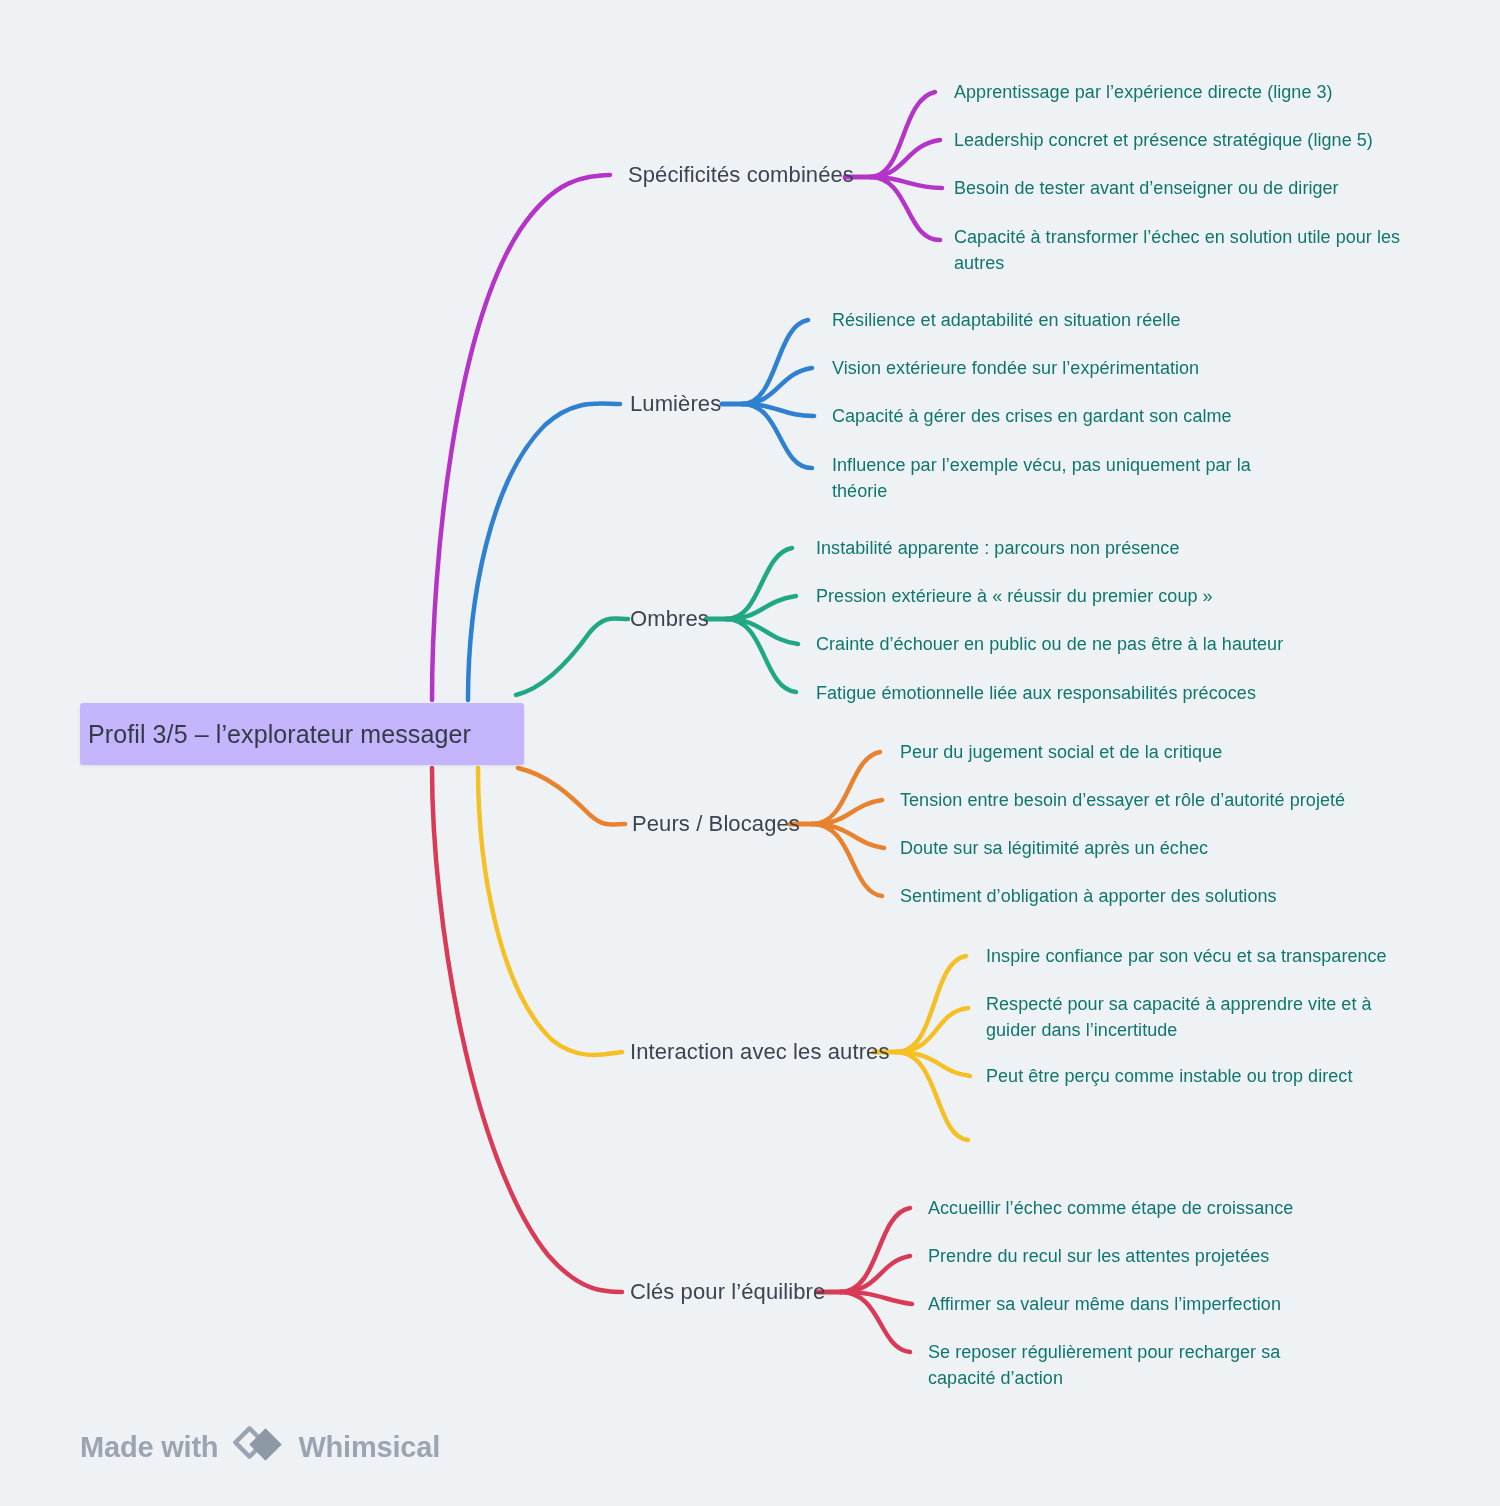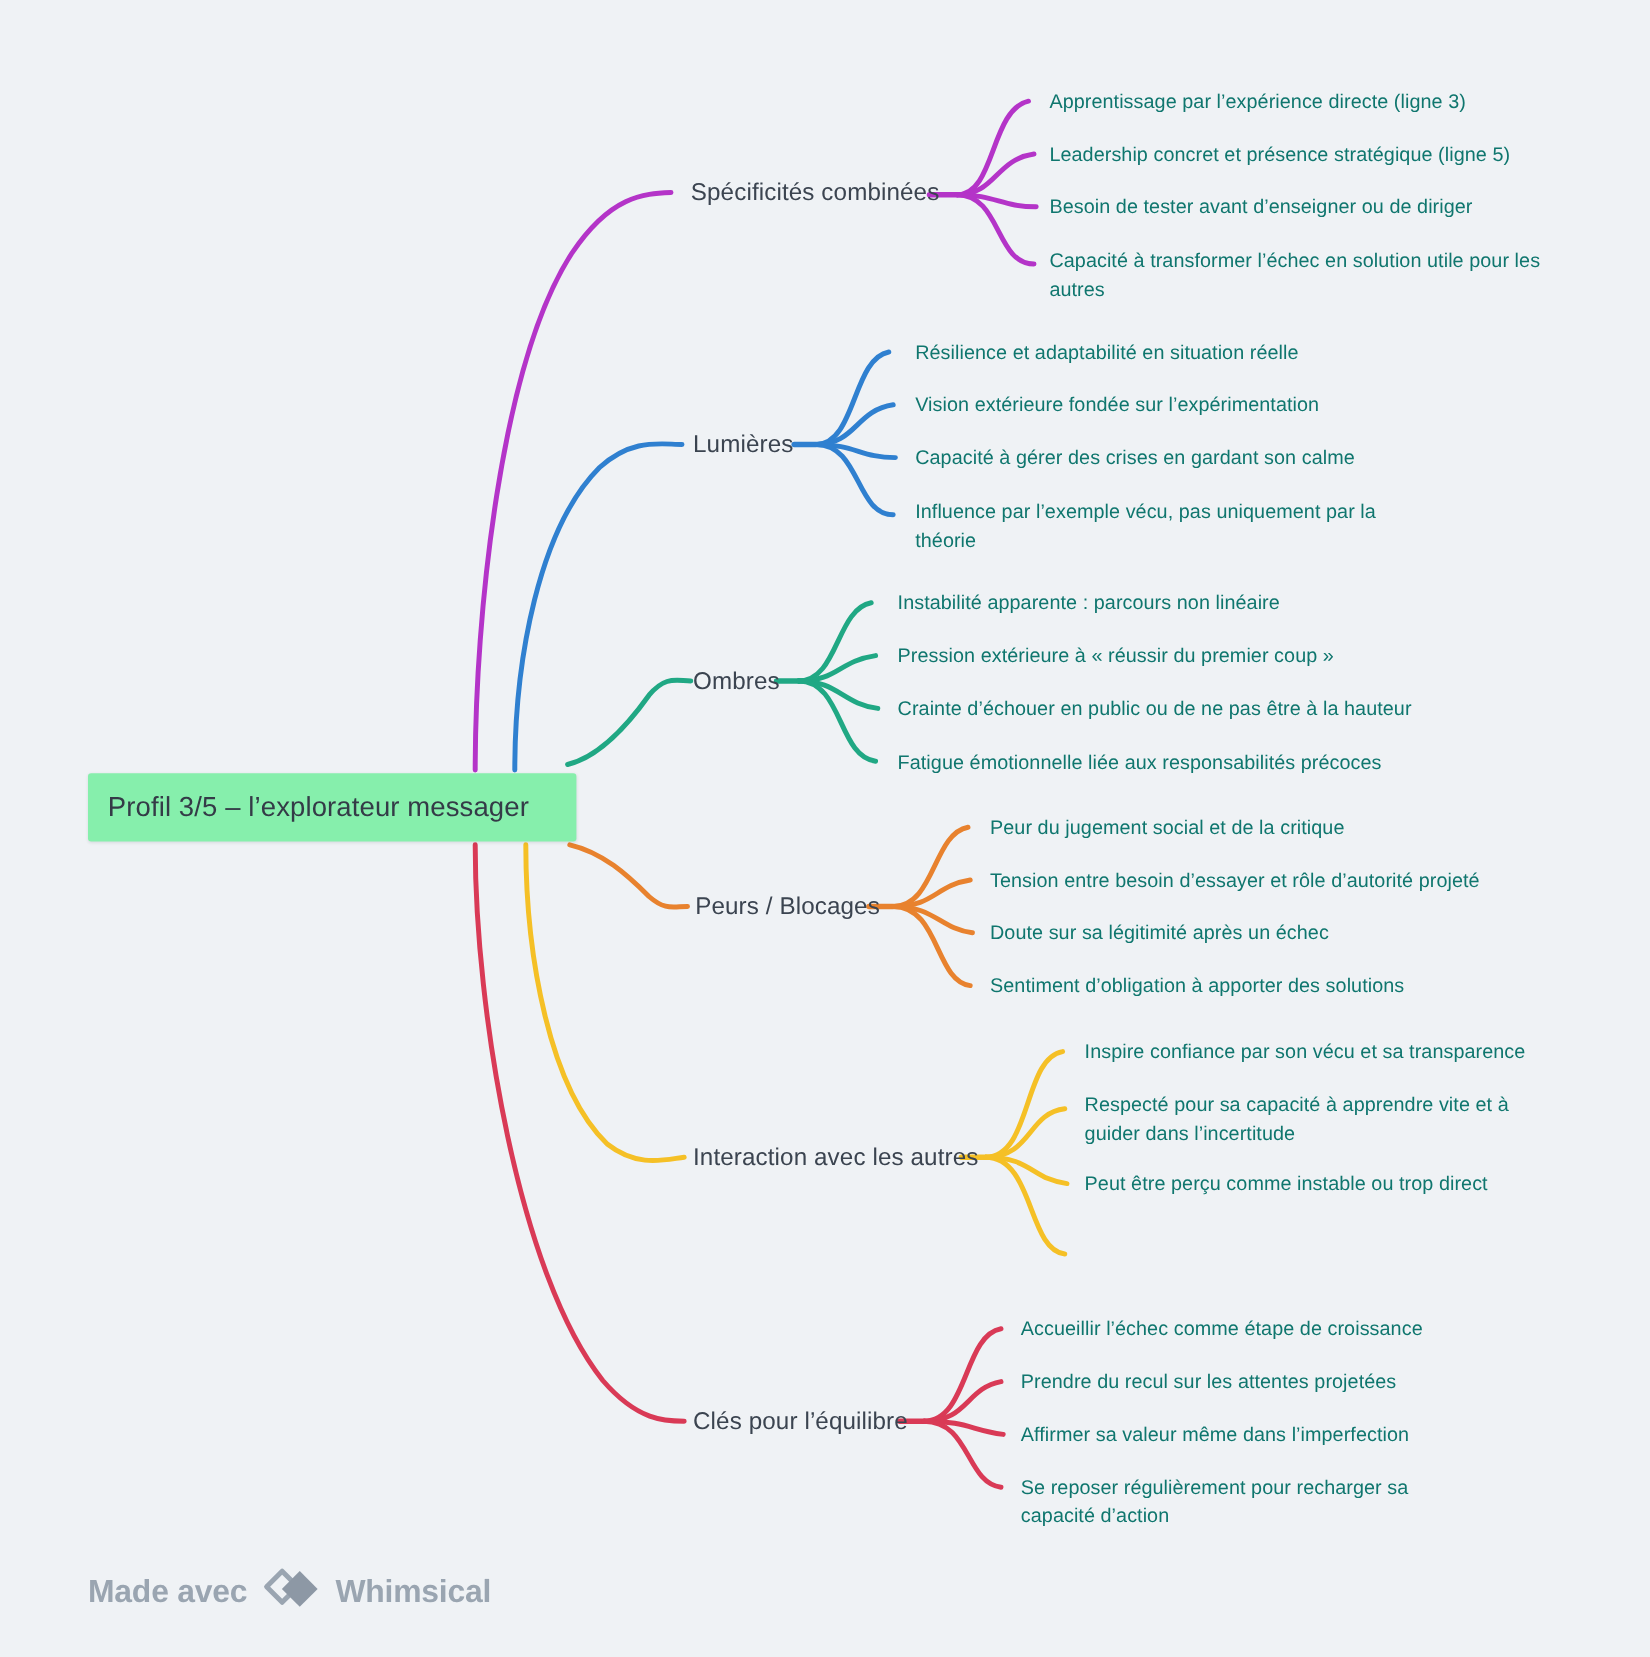--- a/index.html
+++ b/index.html
@@ -18,26 +18,26 @@
   #edges {
     position: absolute;
     left: 0;
     top: 0;
     width: 1500px;
     height: 1506px;
     pointer-events: none;
   }
   .root-node {
     position: absolute;
-    background: #86efac;
+    background: #c4b5fd;
     border-radius: 3px;
     box-shadow: 0 1px 3px rgba(20,30,45,0.10);
     display: flex;
     align-items: center;
-    padding: 0 18px;
+    padding: 0 8px;
     box-sizing: border-box;
     z-index: 5;
   }
   .root-label {
     font-size: 25px;
     color: #343b47;
     letter-spacing: 0.1px;
     white-space: nowrap;
     font-weight: 400;
   }
@@ -152,21 +152,21 @@
   <div class="leaf-label" style="left:954px; top:175px; width:480px;">Besoin de tester avant d’enseigner ou de diriger</div>
   <div class="leaf-label" style="left:954px; top:224px; width:452px;">Capacité à transformer l’échec en solution utile pour les autres</div>
 
   <div class="branch-label" style="left:630px; top:391px;">Lumières</div>
   <div class="leaf-label" style="left:832px; top:307px; width:480px;">Résilience et adaptabilité en situation réelle</div>
   <div class="leaf-label" style="left:832px; top:355px; width:480px;">Vision extérieure fondée sur l’expérimentation</div>
   <div class="leaf-label" style="left:832px; top:403px; width:480px;">Capacité à gérer des crises en gardant son calme</div>
   <div class="leaf-label" style="left:832px; top:452px; width:420px;">Influence par l’exemple vécu, pas uniquement par la théorie</div>
 
   <div class="branch-label" style="left:630px; top:606px;">Ombres</div>
-  <div class="leaf-label" style="left:816px; top:535px; width:500px;">Instabilité apparente : parcours non linéaire</div>
+  <div class="leaf-label" style="left:816px; top:535px; width:500px;">Instabilité apparente : parcours non présence</div>
   <div class="leaf-label" style="left:816px; top:583px; width:500px;">Pression extérieure à « réussir du premier coup »</div>
   <div class="leaf-label" style="left:816px; top:631px; width:500px;">Crainte d’échouer en public ou de ne pas être à la hauteur</div>
   <div class="leaf-label" style="left:816px; top:680px; width:500px;">Fatigue émotionnelle liée aux responsabilités précoces</div>
 
   <div class="branch-label" style="left:632px; top:811px;">Peurs / Blocages</div>
   <div class="leaf-label" style="left:900px; top:739px; width:500px;">Peur du jugement social et de la critique</div>
   <div class="leaf-label" style="left:900px; top:787px; width:500px;">Tension entre besoin d’essayer et rôle d’autorité projeté</div>
   <div class="leaf-label" style="left:900px; top:835px; width:500px;">Doute sur sa légitimité après un échec</div>
   <div class="leaf-label" style="left:900px; top:883px; width:500px;">Sentiment d’obligation à apporter des solutions</div>
 
@@ -175,21 +175,21 @@
   <div class="leaf-label" style="left:986px; top:991px; width:440px;">Respecté pour sa capacité à apprendre vite et à guider dans l’incertitude</div>
   <div class="leaf-label" style="left:986px; top:1063px; width:460px;">Peut être perçu comme instable ou trop direct</div>
 
   <div class="branch-label" style="left:630px; top:1279px;">Clés pour l’équilibre</div>
   <div class="leaf-label" style="left:928px; top:1195px; width:460px;">Accueillir l’échec comme étape de croissance</div>
   <div class="leaf-label" style="left:928px; top:1243px; width:460px;">Prendre du recul sur les attentes projetées</div>
   <div class="leaf-label" style="left:928px; top:1291px; width:460px;">Affirmer sa valeur même dans l’imperfection</div>
   <div class="leaf-label" style="left:928px; top:1339px; width:420px;">Se reposer régulièrement pour recharger sa capacité d’action</div>
 
   <div class="footer">
-    <span class="footer-text">Made avec</span>
+    <span class="footer-text">Made with</span>
     <svg class="wlogo" width="52" height="46" viewBox="0 0 52 46" xmlns="http://www.w3.org/2000/svg">
       <rect x="7.5" y="8.5" width="20" height="20" transform="rotate(45 17.5 18.5)" fill="none" stroke="#9aa5b1" stroke-width="4.5" stroke-linejoin="round"></rect>
       <rect x="22" y="9" width="23" height="23" transform="rotate(45 33.5 20.5)" fill="#8d98a5"></rect>
     </svg>
     <span class="footer-text">Whimsical</span>
   </div>
 
 </div>
 
 </body></html>

